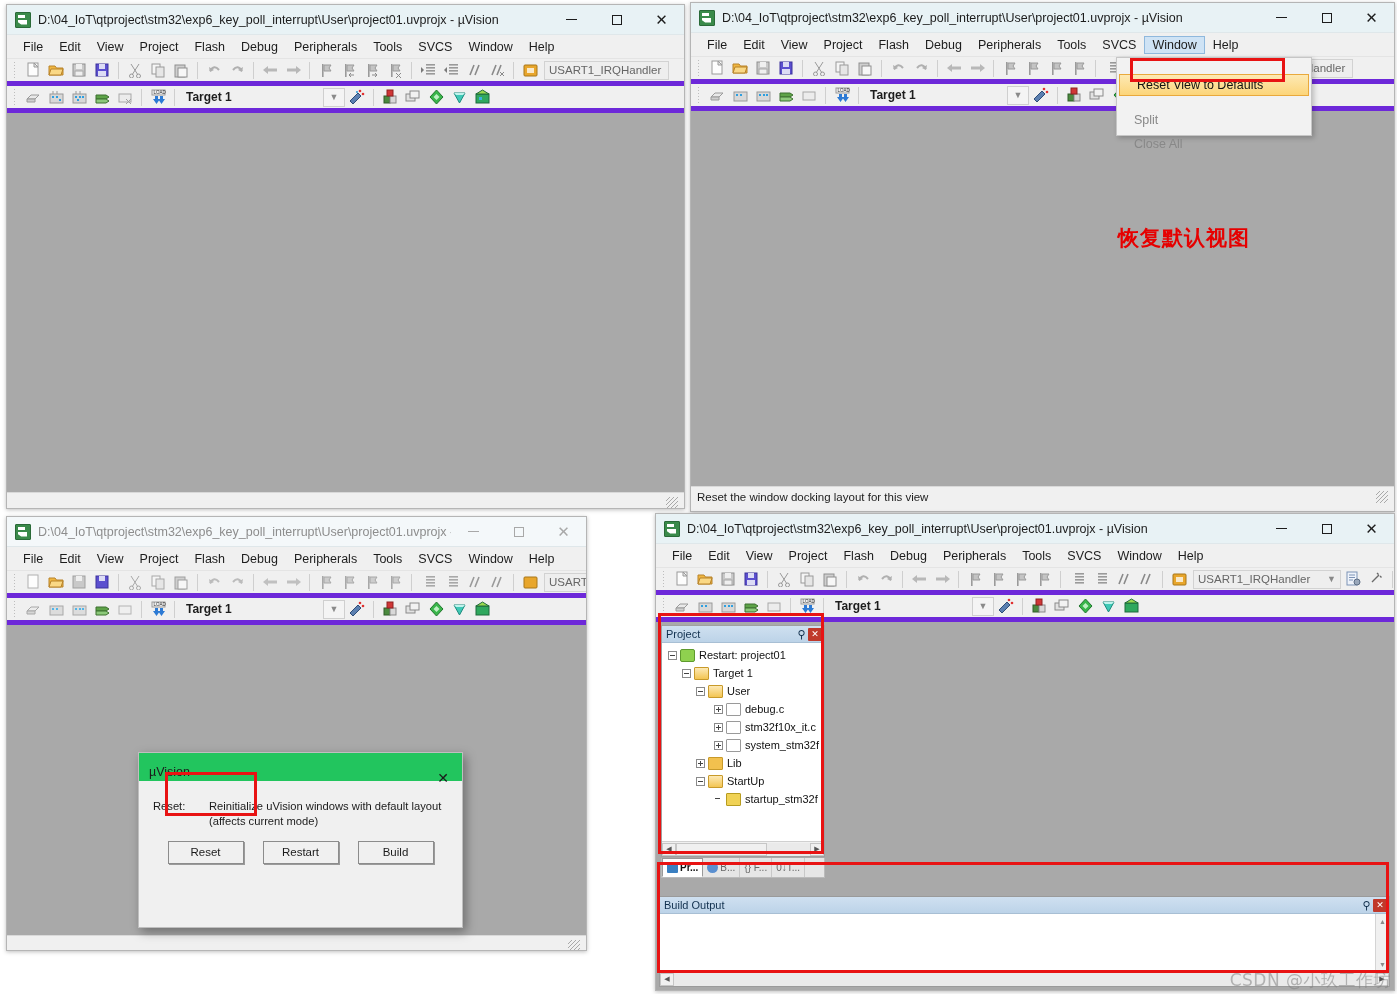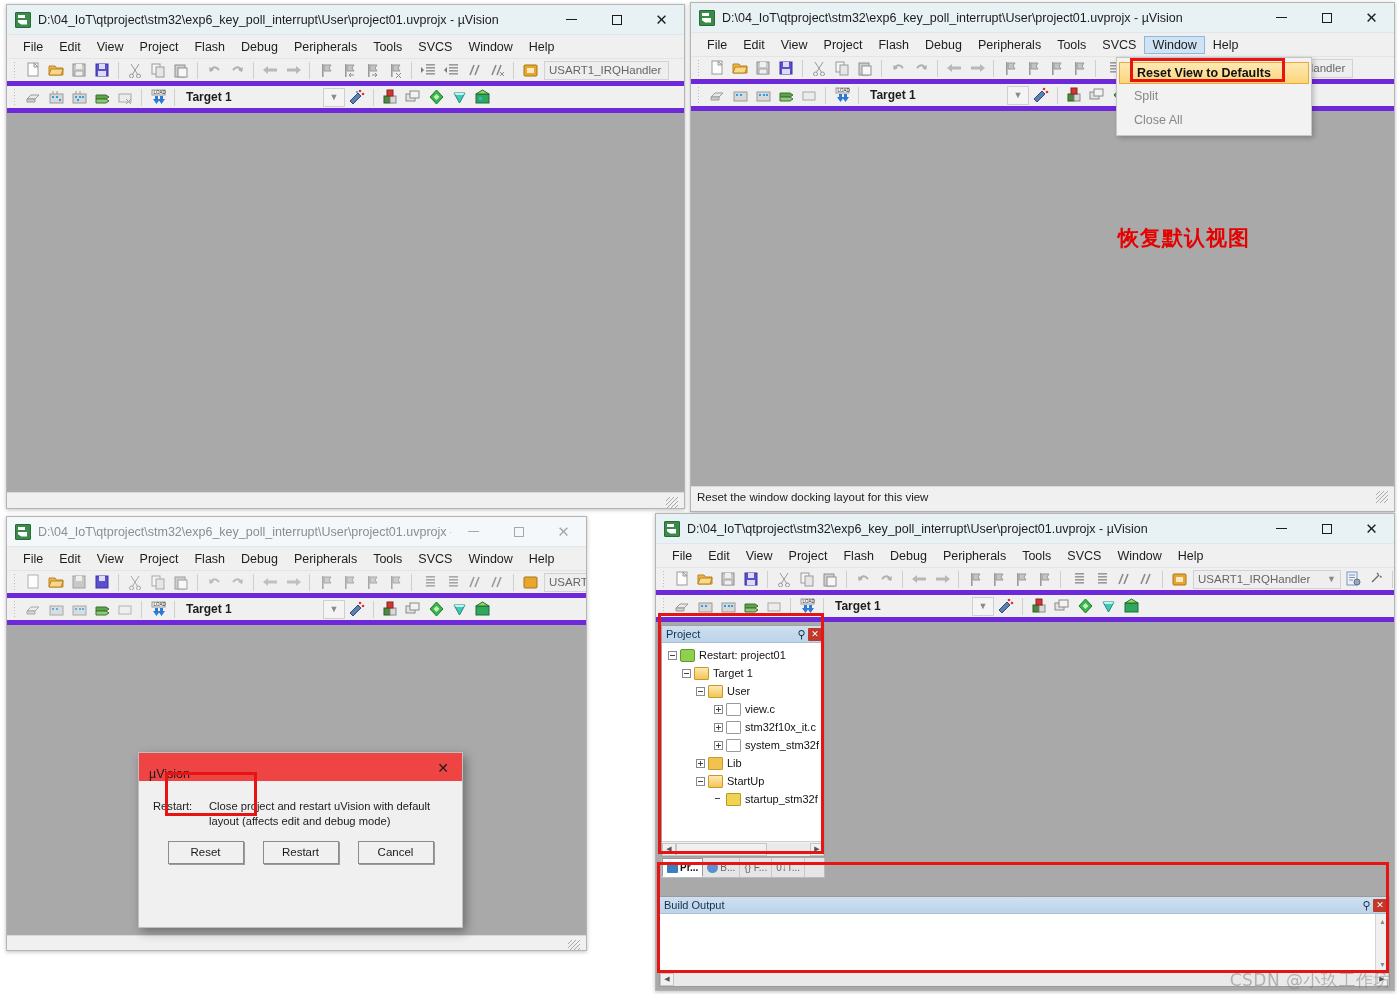--- a/index.html
+++ b/index.html
@@ -146,22 +146,22 @@
     z-index: 40;
     padding-top: 4px;
   }
   .dd-item {
     height: 24px; display:flex; align-items:center;
     padding-left: 17px; font-size: 12.5px; color: #888;
   }
   .dd-item.sel {
     background: linear-gradient(#fde9b4,#fcd57a);
     border: 1px solid #e9a93c;
-    color: #111; font-weight: bold;
-    margin: 0 2px; height: 22px;
+    color: #111; font-weight: normal;
+    margin: 12px 2px; height: 22px;
   }
   .redbox {
     position: absolute; border: 3px solid #e81313;
     pointer-events: none; z-index: 50;
   }
   .cn-note {
     position: absolute;
     font-family: "DejaVu Sans", sans-serif;
     color: #e60000; font-weight: bold; font-size: 21px;
     letter-spacing: 1px;
@@ -172,22 +172,22 @@
   #win3 .client { height: 310px; position: relative; }
 
   .dialog {
     position: absolute; left: 131px; top: 127px;
     width: 325px; height: 176px;
     background: #f0f0f0;
     border: 1px solid #bfbfbf;
     box-shadow: 3px 4px 10px rgba(0,0,0,0.35);
   }
   .dlg-title {
-    height: 28px; background:#ef4444; display:flex;
-    align-items:flex-end; padding: 4px 6px 0 10px;
+    height: 28px; background:#22c55e; display:flex;
+    align-items:flex-start; padding: 12px 6px 0 10px;
     font-size: 12.5px; color:#1b1b1b;
   }
   .dlg-close { margin-left:auto; width:26px; height:26px;
     display:flex; align-items:center; justify-content:center;
     font-size:14px; color:#1b1b1b; }
   .dlg-body { padding: 18px 14px 0 14px; font-size: 11.2px; color:#1b1b1b; }
   .dlg-row { display:flex; margin-bottom: 12px; line-height: 1.32; }
   .dlg-key { width: 56px; flex:none; }
   .dlg-btns { display:flex; justify-content:center; gap: 19px; margin-top: 4px; }
   .dlg-btn {
@@ -1114,27 +1114,27 @@
 
     <div class="client">
 
       <div class="dialog">
         <div class="dlg-title">
           <span>µVision</span>
           <span class="dlg-close">✕</span>
         </div>
         <div class="dlg-body">
           <div class="dlg-row">
-            <span class="dlg-key">Restart:</span>
-            <span>Close project and restart uVision with default layout (affects edit and debug mode)</span>
+            <span class="dlg-key">Reset:</span>
+            <span>Reinitialize uVision windows with default layout (affects current mode)</span>
           </div>
           <div class="dlg-btns">
             <div class="dlg-btn">Reset</div>
             <div class="dlg-btn">Restart</div>
-            <div class="dlg-btn">Cancel</div>
+            <div class="dlg-btn">Build</div>
           </div>
         </div>
       </div>
     </div>
     <div class="statusbar">
       <span class="resize-grip"></span>
     </div>
   </div>
 
   <div class="redbox" style="left:165px; top:772px; width:92px; height:44px;"></div>
@@ -1440,21 +1440,21 @@
             <span>Target 1</span>
           </div>
           <div class="tnode" style="padding-left:30px">
             <span class="expander"></span>
             <span class="ico folder open"></span>
             <span>User</span>
           </div>
           <div class="tnode" style="padding-left:48px">
             <span class="expander plus"></span>
             <span class="ico docico"></span>
-            <span>view.c</span>
+            <span>debug.c</span>
           </div>
           <div class="tnode" style="padding-left:48px">
             <span class="expander plus"></span>
             <span class="ico docico"></span>
             <span>stm32f10x_it.c</span>
           </div>
           <div class="tnode" style="padding-left:48px">
             <span class="expander plus"></span>
             <span class="ico docico"></span>
             <span>system_stm32f</span>

